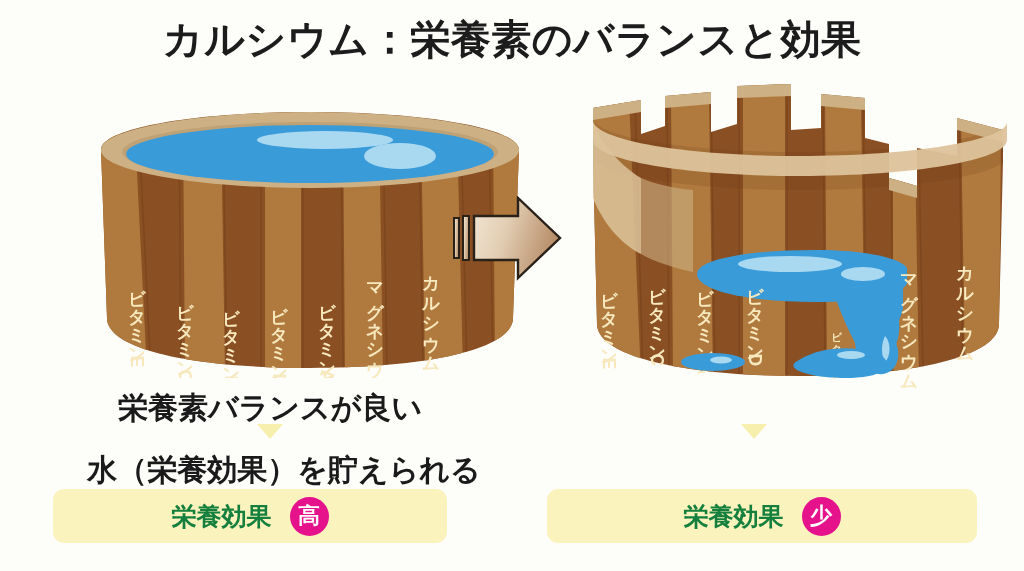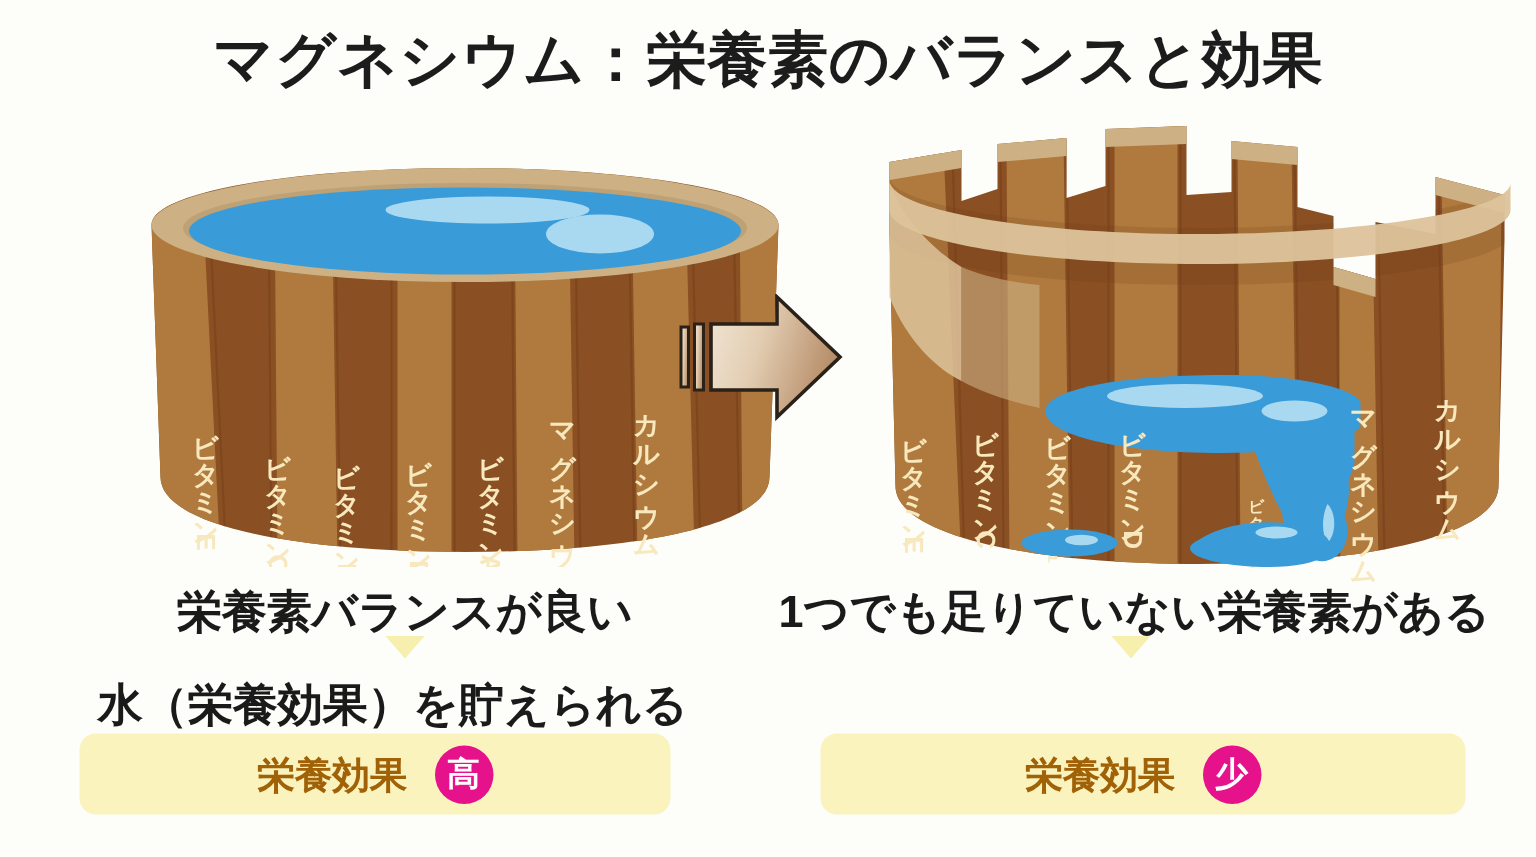--- a/index.html
+++ b/index.html
@@ -25,21 +25,21 @@
   .panel.left  { left: 95px; }
   .panel.right { left: 585px; }
 
   
   .cap {
     position: absolute; width: 470px; text-align: center;
     font-size: 30px; font-weight: bold; color: #1a1a1a;
     white-space: nowrap;
   }
   .cap.l1 { left: 35px;  top: 388px; }
-  .cap.l2 { left: 27px;  top: 450px; }
+  .cap.l2 { left: 49px;  top: 450px; }
   .cap.r1 { left: 519px; top: 388px; }
   .cap.r2 { left: 519px; top: 450px; }
 
   .tri {
     position: absolute; width: 0; height: 0;
     border-left: 13px solid transparent;
     border-right: 13px solid transparent;
     border-top: 15px solid #f6efae;
   }
   .tri.l { left: 257px; top: 424px; }
@@ -48,21 +48,21 @@
   
   .resbox {
     position: absolute; top: 489px; height: 54px;
     background: #faf3bd; border-radius: 11px;
     display: flex; align-items: center; justify-content: center;
     gap: 18px;
   }
   .resbox.l { left: 53px;  width: 394px; }
   .resbox.r { left: 547px; width: 430px; }
   .resbox .rlabel {
-    font-size: 25px; font-weight: bold; color: #a16207;
+    font-size: 25px; font-weight: bold; color: #15803d;
     white-space: nowrap;
   }
   .badge {
     width: 39px; height: 39px; border-radius: 50%;
     background: #e5128c; color: #fff;
     font-size: 22px; font-weight: bold;
     display: flex; align-items: center; justify-content: center;
     line-height: 1;
   }
 
@@ -74,21 +74,21 @@
     font-family: "Liberation Sans", "DejaVu Sans", sans-serif;
     font-weight: bold;
     fill: #f7e8bd;
   }
 </style>
 </head>
 <body>
 
 <div id="stage">
 
-  <div class="title">マグネシウム：栄養素のバランスと効果</div>
+  <div class="title">カルシウム：栄養素のバランスと効果</div>
 
   <div class="panel left">
     <svg width="430" height="300" viewBox="0 0 430 300">
       <defs>
         <clipPath id="lbody">
           <path d="M6,72 C6,50 100,34 215,34 C330,34 424,50 424,72
                    L418,240 C418,272 330,290 215,290 C100,290 12,272 12,240 Z"></path>
         </clipPath>
       </defs>
 
@@ -266,21 +266,20 @@
           <ellipse cx="266" cy="277" rx="14" ry="4" fill="#a9d9f1"></ellipse>
         </g>
       </g>
     </svg>
   </div>
 
   <div class="cap l1">栄養素バランスが良い</div>
   <div class="tri l"></div>
   <div class="cap l2">水（栄養効果）を貯えられる</div>
 
-  <div class="cap r1">1つでも足りていない栄養素がある</div>
   <div class="tri r"></div>
 
   <div class="resbox l">
     <span class="rlabel">栄養効果</span>
     <span class="badge">高</span>
   </div>
 
   <div class="resbox r">
     <span class="rlabel">栄養効果</span>
     <span class="badge">少</span>

